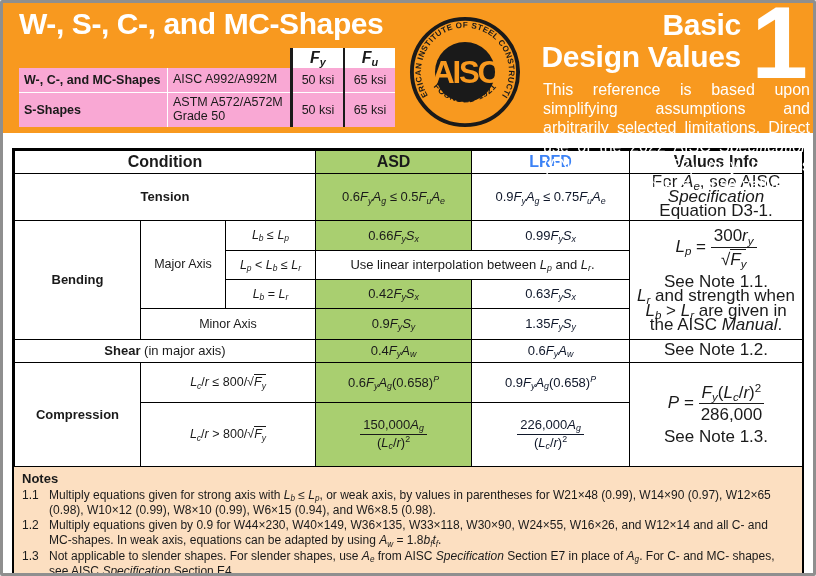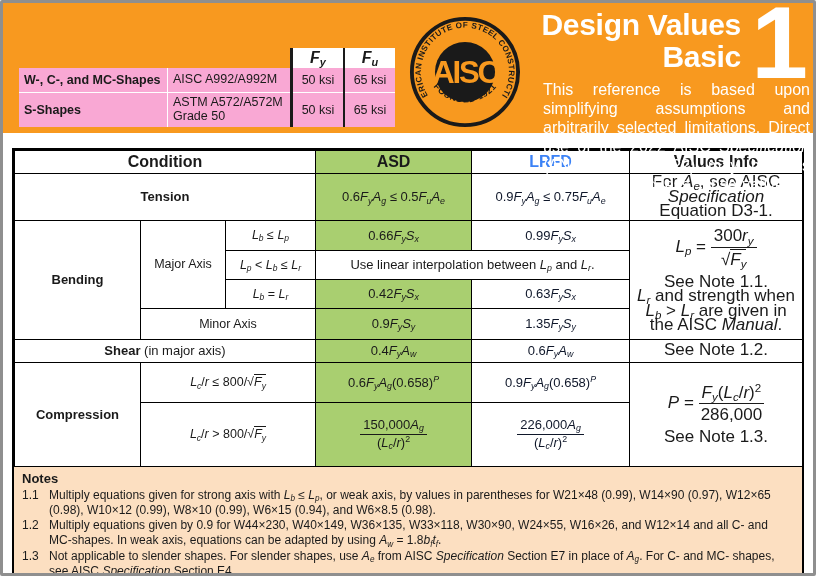--- a/index.html
+++ b/index.html
@@ -58,20 +58,21 @@
   .note { display:grid; grid-template-columns:27px 1fr; font-size:12px; line-height:15.3px; }
   .note .nn { }
   .note .nt { }
 </style>
 </head>
 <body>
 
 <div class="page">
 
   <div class="band">
+    <div class="band-title">W-, S-, C-, and MC-Shapes</div>
 
     <table class="steel">
       <tbody>
           <tr>
         <td class="blank" colspan="2"></td>
         <th class="fy"><i>F<sub>y</sub></i></th>
         <th class="fu"><i>F<sub>u</sub></i></th>
       </tr>
       <tr class="r1">
         <td class="shape">W-, C-, and MC-Shapes</td>
@@ -96,22 +97,22 @@
         <textPath href="#arcTop" startOffset="50%">AMERICAN INSTITUTE OF STEEL CONSTRUCTION</textPath>
       </text>
       <text font-size="8.2" font-weight="bold" fill="#1a1a1a" letter-spacing="0.6" text-anchor="middle" font-family="Liberation Sans, sans-serif">
         <textPath href="#arcBot" startOffset="50%">★  FOUNDED 1921  ★</textPath>
       </text>
       <circle cx="52" cy="55" r="28" fill="#1a1a1a"></circle>
       <text x="52" y="65.5" text-anchor="middle" font-size="29" font-weight="bold" fill="#F8991F" letter-spacing="-2" font-family="Liberation Sans, sans-serif">AISC</text>
     </svg>
 
     <div class="rtitle">
+      <div>Basic</div>
       <div>Design Values</div>
-      <div>Basic</div>
     </div>
     <div class="bigone">1</div>
     <div class="desc">This reference is based upon simplifying assumptions and arbitrarily selected limitations. Direct use of the 2022 AISC <i>Specification</i> (ANSI/AISC 360-22) may be less constrained and less conservative.</div>
   </div>
 
   <div class="box">
     <table class="main">
       <colgroup>
         <col style="width:126px">
           <col style="width:85px">

